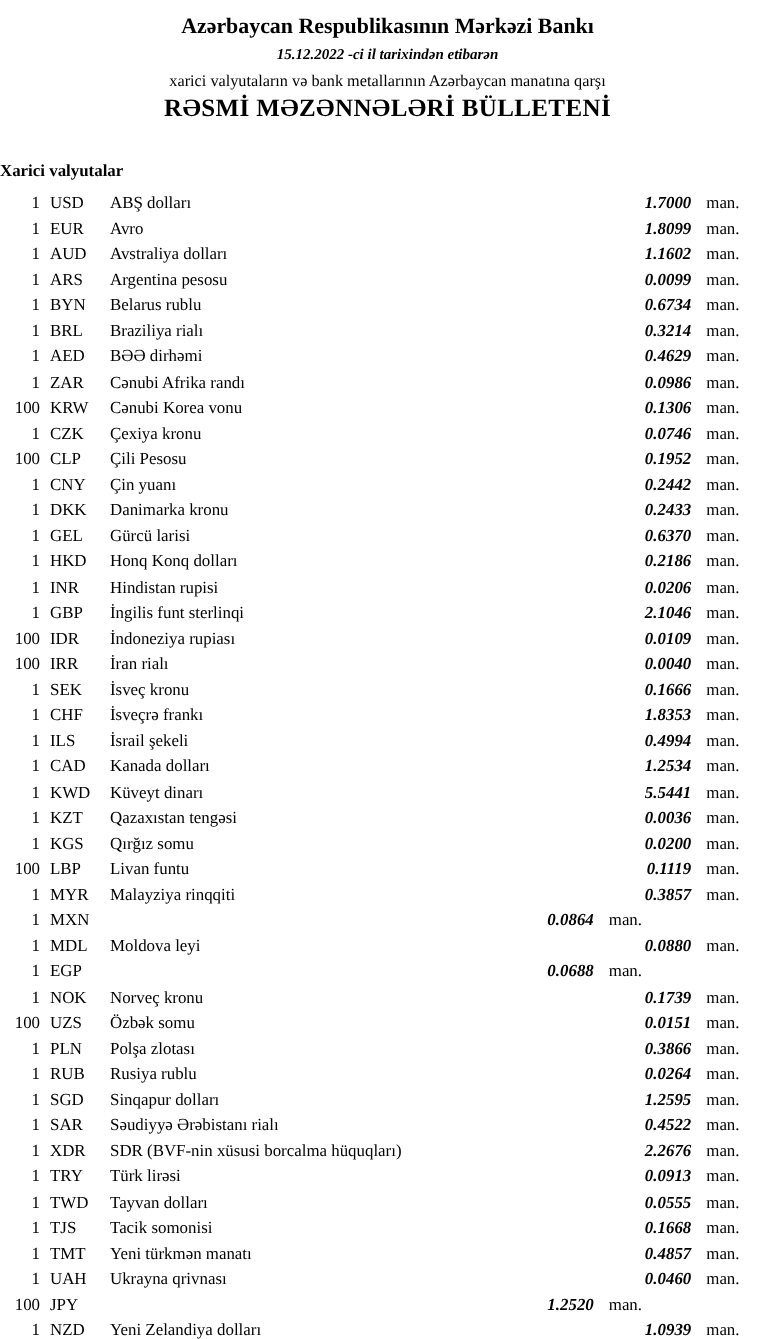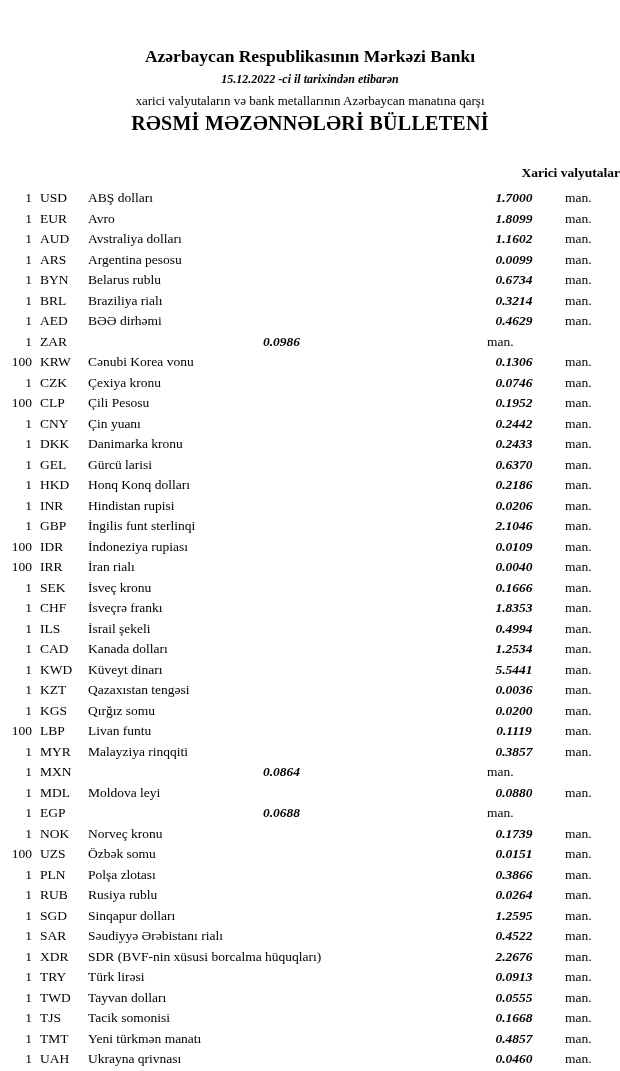--- a/index.html
+++ b/index.html
@@ -6,21 +6,21 @@
   html, body { background: #ffffff; }
   body {
     width: 620px;
     height: 1071px;
     overflow: hidden;
     font-family: "Liberation Serif", serif;
     color: #000000;
   }
   .page { width: 620px; height: 1071px; padding-top: 10px; overflow: hidden; }
 
-  .header { text-align: center; margin-top: 36px; }
+  .header { text-align: center; }
   .bank-title {
     font-size: 17.5px;
     font-weight: bold;
     line-height: 21px;
   }
   .date-line {
     margin-top: 5px;
     font-size: 12px;
     font-weight: bold;
     line-height: 15px;
@@ -36,40 +36,39 @@
     margin-top: 5px;
     font-size: 20px;
     font-weight: bold;
     line-height: 18px;
     letter-spacing: 0.3px;
   }
 
   .section-title {
     margin-top: 32px;
     margin-bottom: 7px;
-    text-align: right;
+    text-align: left;
     font-size: 13.5px;
     font-weight: bold;
     line-height: 17px;
-    margin-left: 40px;
   }
 
   .rows { padding: 0 23px 0 8px; }
   .row {
     display: grid;
     grid-template-columns: 24px 56px 1fr 78px 44px;
     height: 20.5px;
     line-height: 20.5px;
     font-size: 13.5px;
     white-space: nowrap;
   }
   .row .qty   { text-align: right; }
   .row .code  { padding-left: 8px; }
   .row .name  { padding-left: 0; }
-  .row .rate  { text-align: center; font-weight: bold; font-style: italic; }
+  .row .rate  { text-align: right; font-weight: bold; font-style: italic; }
   .row .unit  { padding-left: 12px; }
 </style>
 </head>
 <body>
 
 <div class="page">
 
   <div class="header">
     <div class="bank-title">Azərbaycan Respublikasının Mərkəzi Bankı</div>
     <div class="date-line">15.12.2022 -ci il tarixindən etibarən</div>
@@ -132,20 +131,21 @@
       <span class="qty">1</span>
       <span class="code">AED</span>
       <span class="name">BƏƏ dirhəmi</span>
       <span class="rate">0.4629</span>
       <span class="unit">man.</span>
     </div>
 
     <div class="row">
       <span class="qty">1</span>
       <span class="code">ZAR</span>
+      <span class="name">Cənubi Afrika randı</span>
       <span class="rate">0.0986</span>
       <span class="unit">man.</span>
     </div>
 
     <div class="row">
       <span class="qty">100</span>
       <span class="code">KRW</span>
       <span class="name">Cənubi Korea vonu</span>
       <span class="rate">0.1306</span>
       <span class="unit">man.</span>

